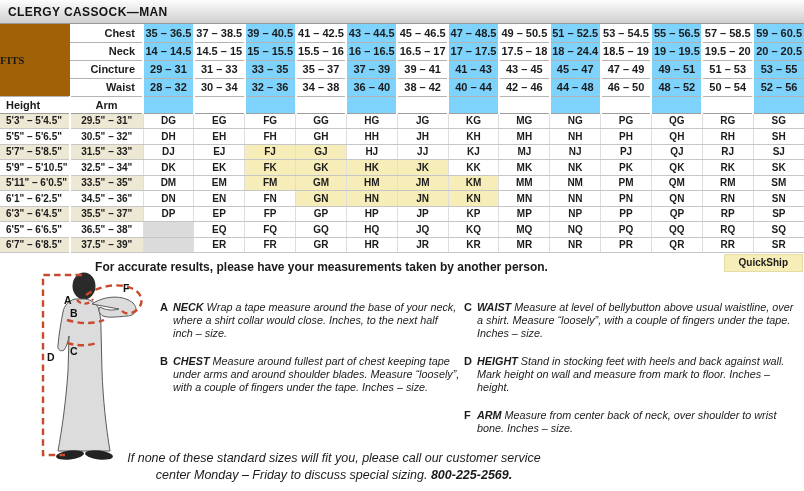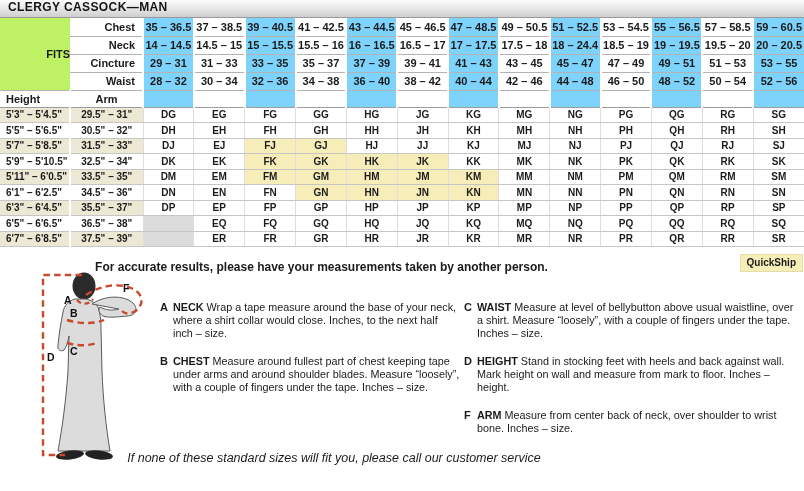--- a/index.html
+++ b/index.html
@@ -1,62 +1,62 @@
 <!DOCTYPE html>
 <html><head>
 <meta charset="utf-8">
 <style>
   * { margin:0; padding:0; box-sizing:border-box; }
   html,body { width:804px; height:491px; background:#fff; overflow:hidden;
               font-family:"Liberation Sans", sans-serif; color:#1b1b1b; }
   #stage { position:relative; width:804px; height:491px; }
 
   
-  .titlebar { height:18px; background:linear-gradient(#fdfdfd, #cfcfcf);
-              border-bottom:1px solid #9a9a9a; display:flex; 
+  .titlebar { height:24px; background:linear-gradient(#fdfdfd, #cfcfcf);
+              border-bottom:1px solid #9a9a9a; display:flex; align-items:center;
               padding-left:8px; font-weight:bold; font-size:12px; letter-spacing:.4px; color:#141414; }
 
   
   table.sizes { border-collapse:collapse; table-layout:fixed; width:804px; }
   table.sizes td { overflow:hidden; white-space:nowrap; }
   .mrow td { height:18px; font-size:11px; font-weight:bold; border-bottom:1px solid #b3b3b3; }
-  .fits-cell { background:#bef264; text-align:right; font-size:12px; font-weight:bold;
-               border-bottom:1px solid #b3b3b3; }
+  .fits-cell { background:#a16207; text-align:left; font-size:12px; font-weight:bold;
+               border-bottom:1px solid #b3b3b3;font-family:Liberation Serif, serif; }
   .mlabel { text-align:right; padding-right:7px; background:#fff; }
   .mval  { text-align:center; border-left:2px solid #fff; }
   .tint  { background:#7dd3fc; }
   .harow td { height:17px; font-size:11px; font-weight:bold; border-bottom:1px solid #9e9e9e; }
   .hlabel { padding-left:6px; text-align:left; background:#fff; }
   .alabel { text-align:center; background:#fff; border-left:2px solid #fff;}
   .hcell  { border-left:2px solid #fff; }
   .srow td { height:15.5px; font-size:10px; font-weight:bold; border-bottom:1px solid #c6c6c6; }
   .hcol { padding-left:6px; text-align:left; }
   .acol { text-align:center; border-left:2px solid #fff; }
   .code { text-align:center; background:#fff; border-left:1px solid #dedede; }
   .qs    { background:#f6edb9 !important;margin-left:36px; }
   .empty { background:#dbdbdb !important; }
   .tintrow { background:#ede8d4; }
   .whiterow { background:#fff; }
 
   .quickship { position:absolute; top:254px; right:1px; background:#f6edb9;
                border:1px solid #e6dca6; font-weight:bold; font-size:10px;
-               padding:2px 6px 3px; color:#1b1b1b;margin-left:23px; }
+               padding:2px 14px 3px; color:#1b1b1b;margin-left:23px; }
 
   
   .notes { position:absolute; top:260px; left:0; width:643px; text-align:center;
            font-weight:bold; font-size:12px; line-height:15px; }
 
   
   .instructions { position:absolute; left:160px; top:301px; width:638px; display:flex; }
   .ins-col { display:flex; flex-direction:column; }
   .ins-col.left  { width:300px; margin-right:4px; }
   .ins-col.right { width:334px; }
   .ins-item { display:flex; margin-bottom:15px; font-size:10.8px; line-height:13px; }
   .ins-letter { font-weight:bold; width:13px; flex:none; font-size:11px; }
-  .ins-body { flex:1; }
+  .ins-body { flex:1;font-style:italic; }
   .ins-body b { font-weight:bold; }
 
   
   .footer { position:absolute; top:450px; left:0; width:668px; text-align:center;
             font-style:italic; font-size:12.5px; line-height:16.5px; }
   .footer b { font-weight:bold; }
 
   
   .diagram { position:absolute; left:20px; top:271px; width:148px; height:200px; }
 </style>
@@ -391,15 +391,16 @@
         </div>
         <div class="ins-item">
           <span class="ins-letter">F</span>
           <div class="ins-body"><b>ARM</b> Measure from center back of neck, over shoulder to wrist bone. Inches – size.</div>
         </div>
       </div>
   </div>
 
   <div class="footer">
     <div>If none of these standard sizes will fit you, please call our customer service</div>
+    <div><span>center Monday – Friday to discuss special sizing. </span><b>800-225-2569.</b></div>
   </div>
 
 </div>
 
 </body></html>

